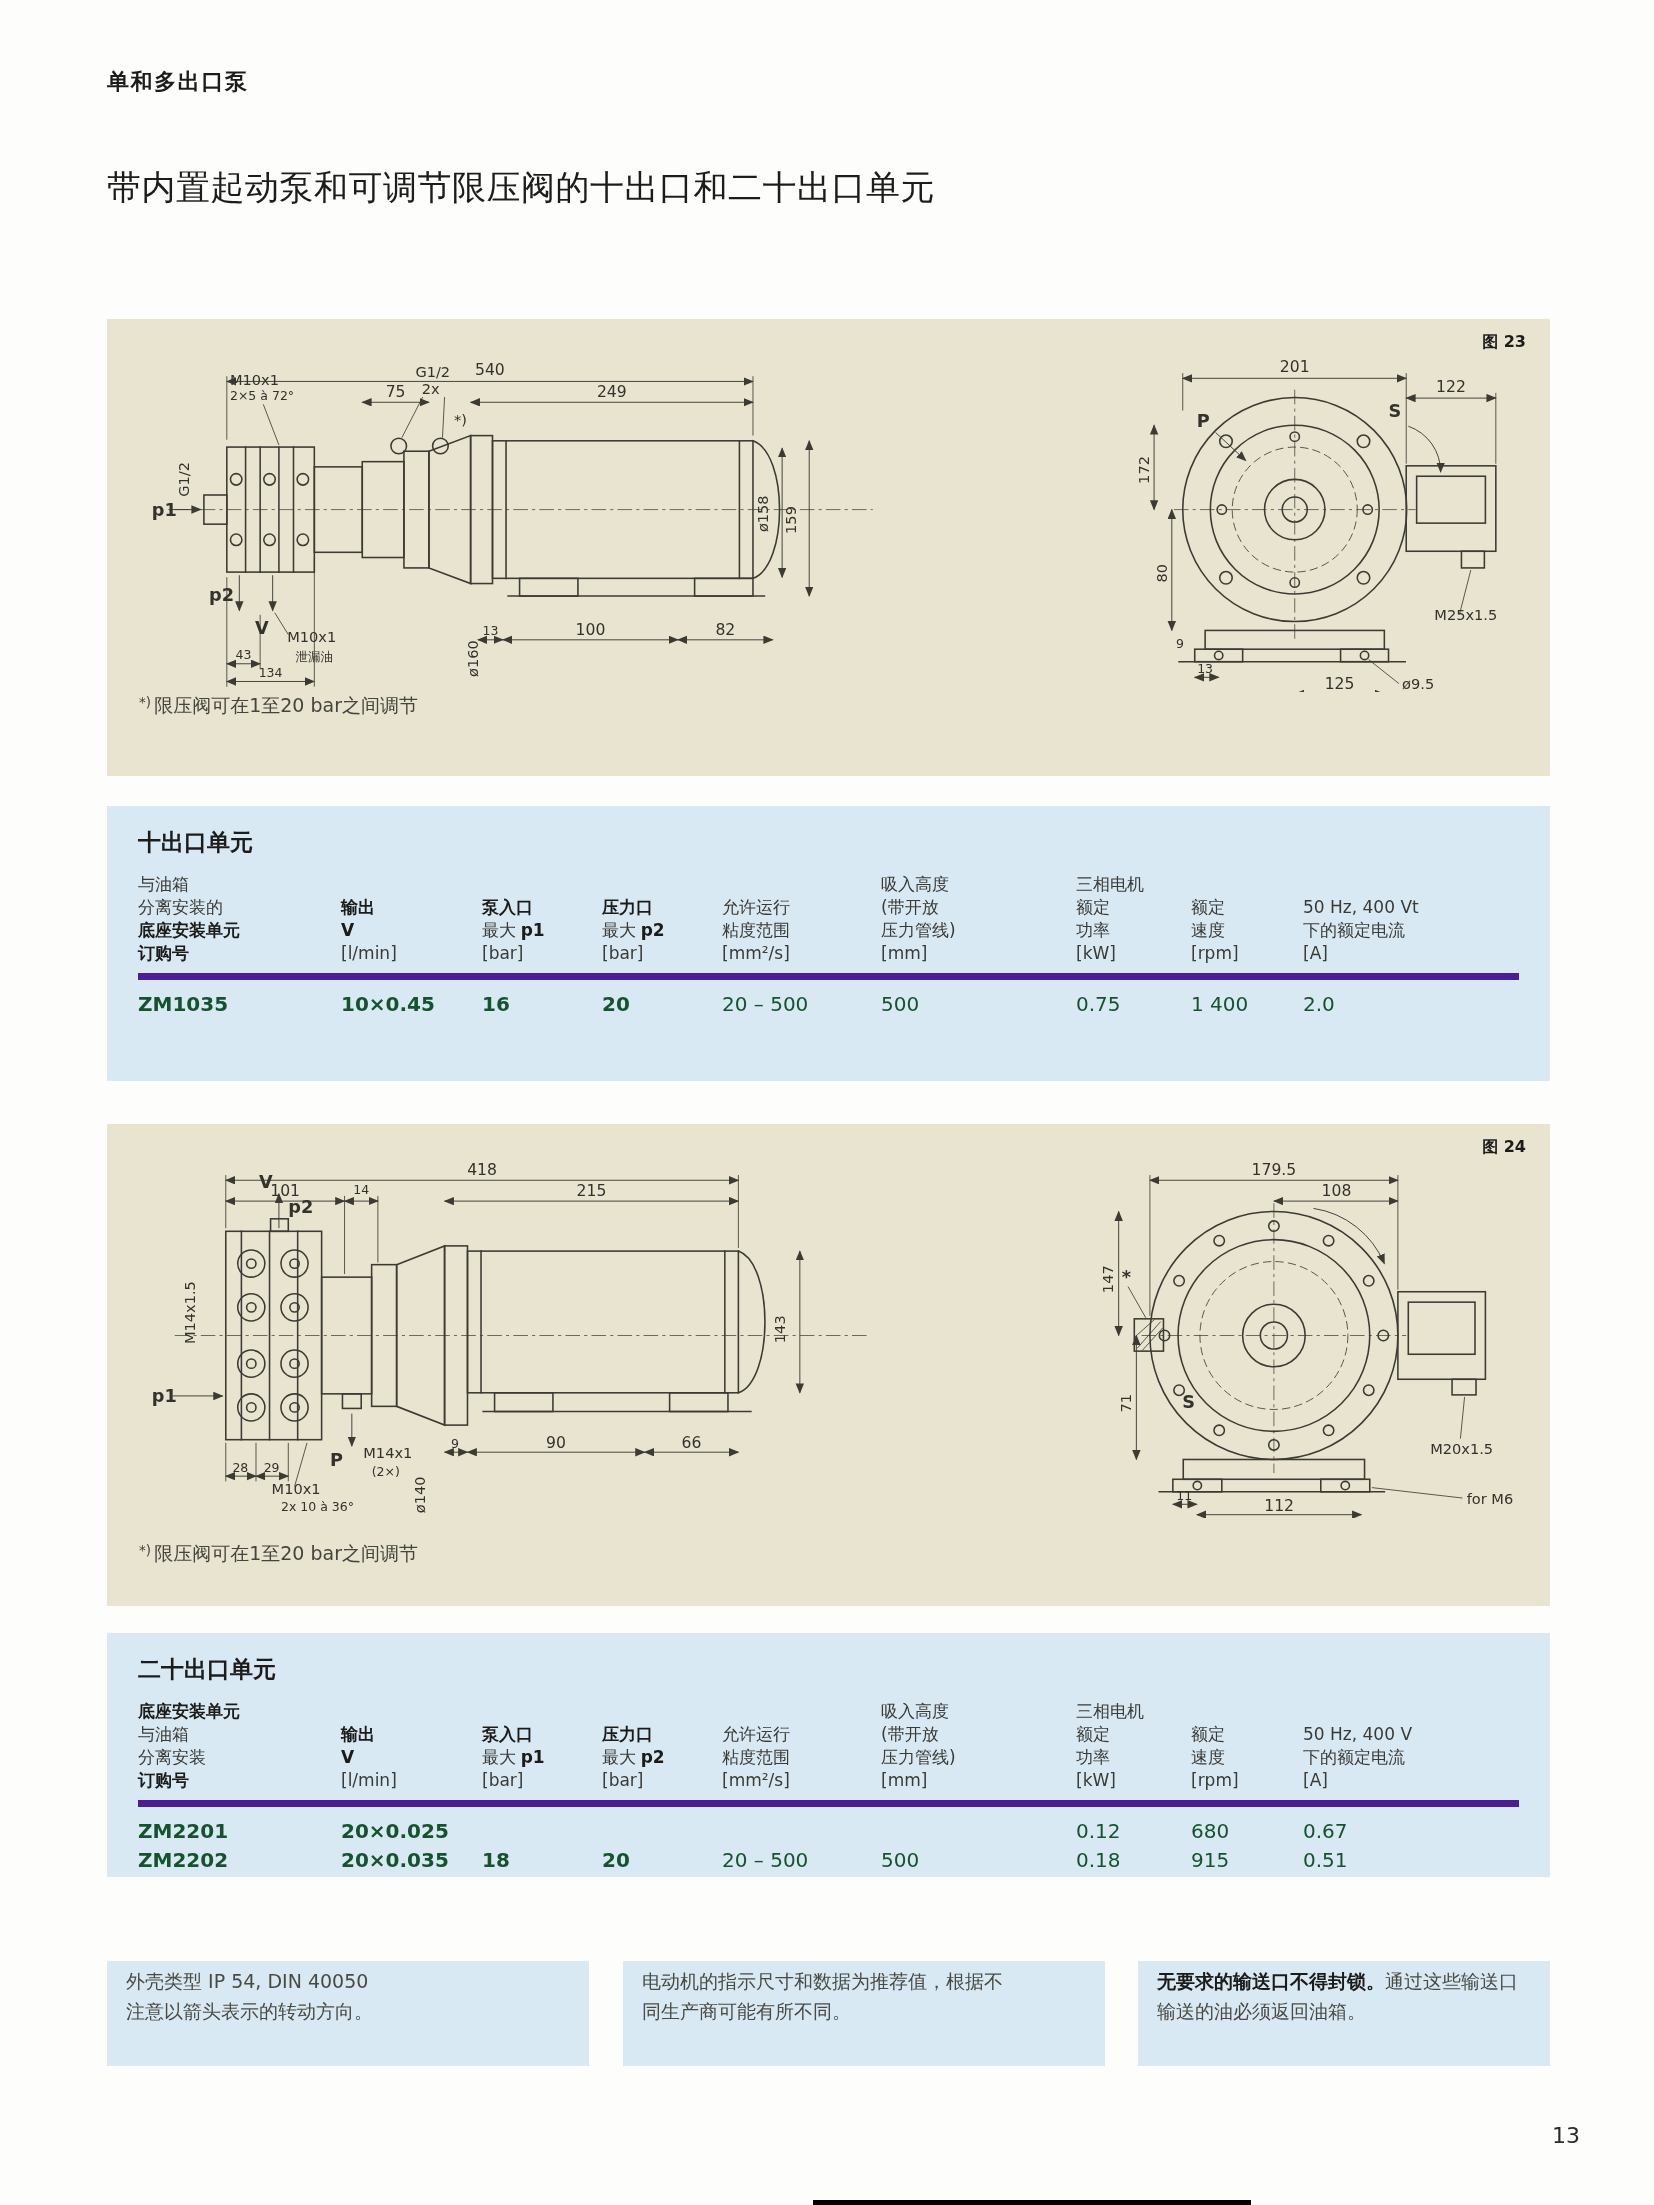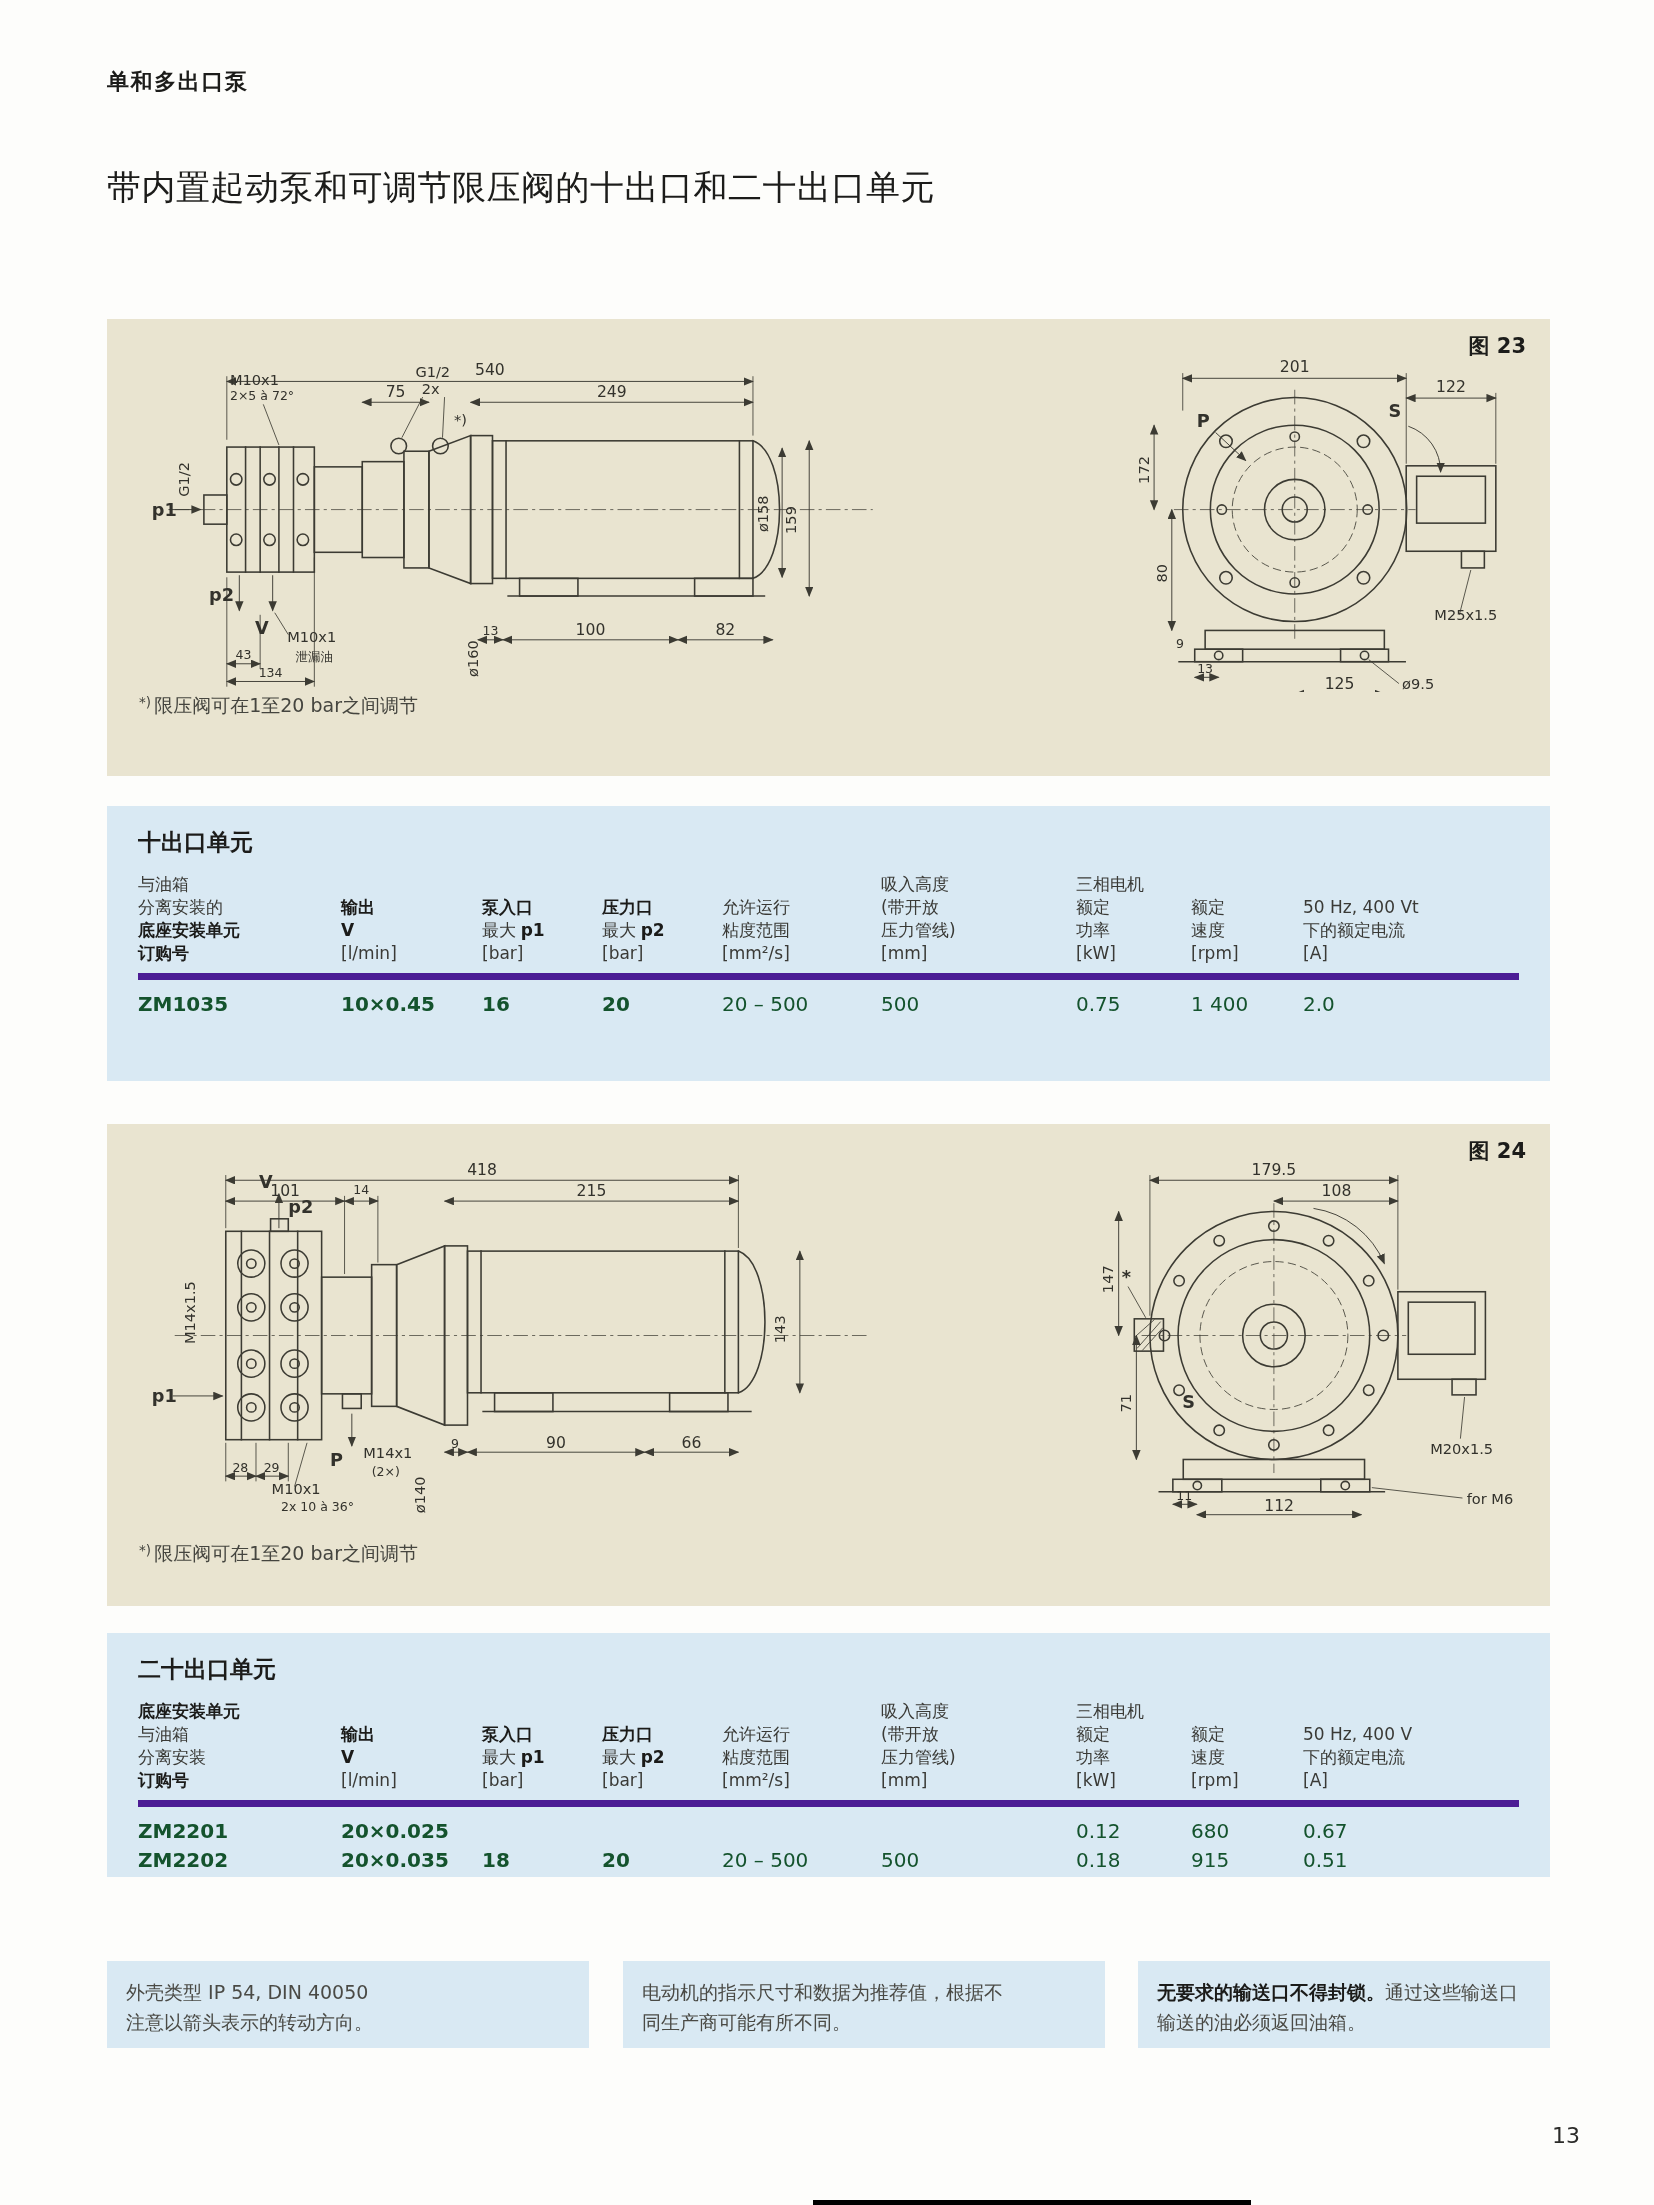--- a/index.html
+++ b/index.html
@@ -6,21 +6,21 @@
   body{
     position:relative;width:1654px;height:2205px;
     background:#fdfdfb;color:#1c1c1a;
     font-family:"DejaVu Sans","Liberation Sans",sans-serif;
   }
   #eyebrow{position:absolute;left:107px;top:67px;font-size:22px;font-weight:bold;letter-spacing:1.6px;}
   #title{position:absolute;left:107px;top:142px;font-size:34px;font-weight:normal;letter-spacing:0.5px;}
   .panel{position:absolute;left:107px;width:1443px;box-sizing:border-box;}
   .beige{background:#e9e4d0;}
   .blue{background:#d9e9f3;}
-  .figtag{position:absolute;top:12.5px;right:24px;font-size:21px;font-weight:bold;margin-left:15px;}
+  .figtag{position:absolute;top:12.5px;right:24px;font-size:16px;font-weight:bold;margin-left:15px;}
   .footnote{position:absolute;left:32px;font-size:19px;color:#45453f;}
   .sup{font-size:13.5px;vertical-align:5.2px;margin-right:3.1px;}
   .panel svg{position:absolute;left:0;}
   svg text{font-family:"DejaVu Sans","Liberation Sans",sans-serif;fill:#33322c;stroke:none;font-size:30px;}
   .dwg{stroke:#3c3b33;stroke-width:3;fill:none;stroke-linecap:square;}
   .dim{stroke:#3c3b33;stroke-width:1.8;fill:none;}
   .thin{stroke-width:1.6;}
   .cl{stroke:#3c3b33;stroke-width:1.4;fill:none;stroke-dasharray:28 8 6 8;}
   .dash{stroke-dasharray:14 10;}
   text.d{text-anchor:middle;}
@@ -32,22 +32,22 @@
   .ttitle{font-size:23px;font-weight:bold;margin-bottom:14.6px;}
   .grid9{display:grid;grid-template-columns:203px 141px 120px 120px 159px 195px 115px 112px auto;}
   .thead{align-items:end;padding-bottom:8.3px;border-bottom:7px solid #4c1d95;
          font-size:17px;line-height:23px;color:#3a3a36;}
   .thead .b{font-weight:bold;color:#1b1b19;}
   .thead .pp{font-weight:bold;color:#1b1b19;margin-left:4.7px;}
   .rows{padding-top:10.4px;}
   .trow{font-size:20px;line-height:29px;color:#14532d;}
   .trow .bd{font-weight:bold;}
   
-  .notebox{position:absolute;top:1961px;height:87px;background:#d9e9f3;box-sizing:border-box;
-           padding:16px 19px;font-size:19px;line-height:30px;color:#4a4a45;}
+  .notebox{position:absolute;top:1961px;height:105px;background:#d9e9f3;box-sizing:border-box;
+           padding:5px 19px;font-size:19px;line-height:30px;color:#4a4a45;}
   .notebox .nb{font-weight:bold;color:#1b1b19;}
   #pagenum{position:absolute;left:1552px;top:2123px;font-size:22px;color:#2b2b29;}
   #scanbar{position:absolute;left:813px;top:2200px;width:438px;height:5.2px;background:#000;}
 </style>
 </head>
 <body>
 
 <header id="eyebrow">单和多出口泵</header>
 <h1 id="title">带内置起动泵和可调节限压阀的十出口和二十出口单元</h1>
 

